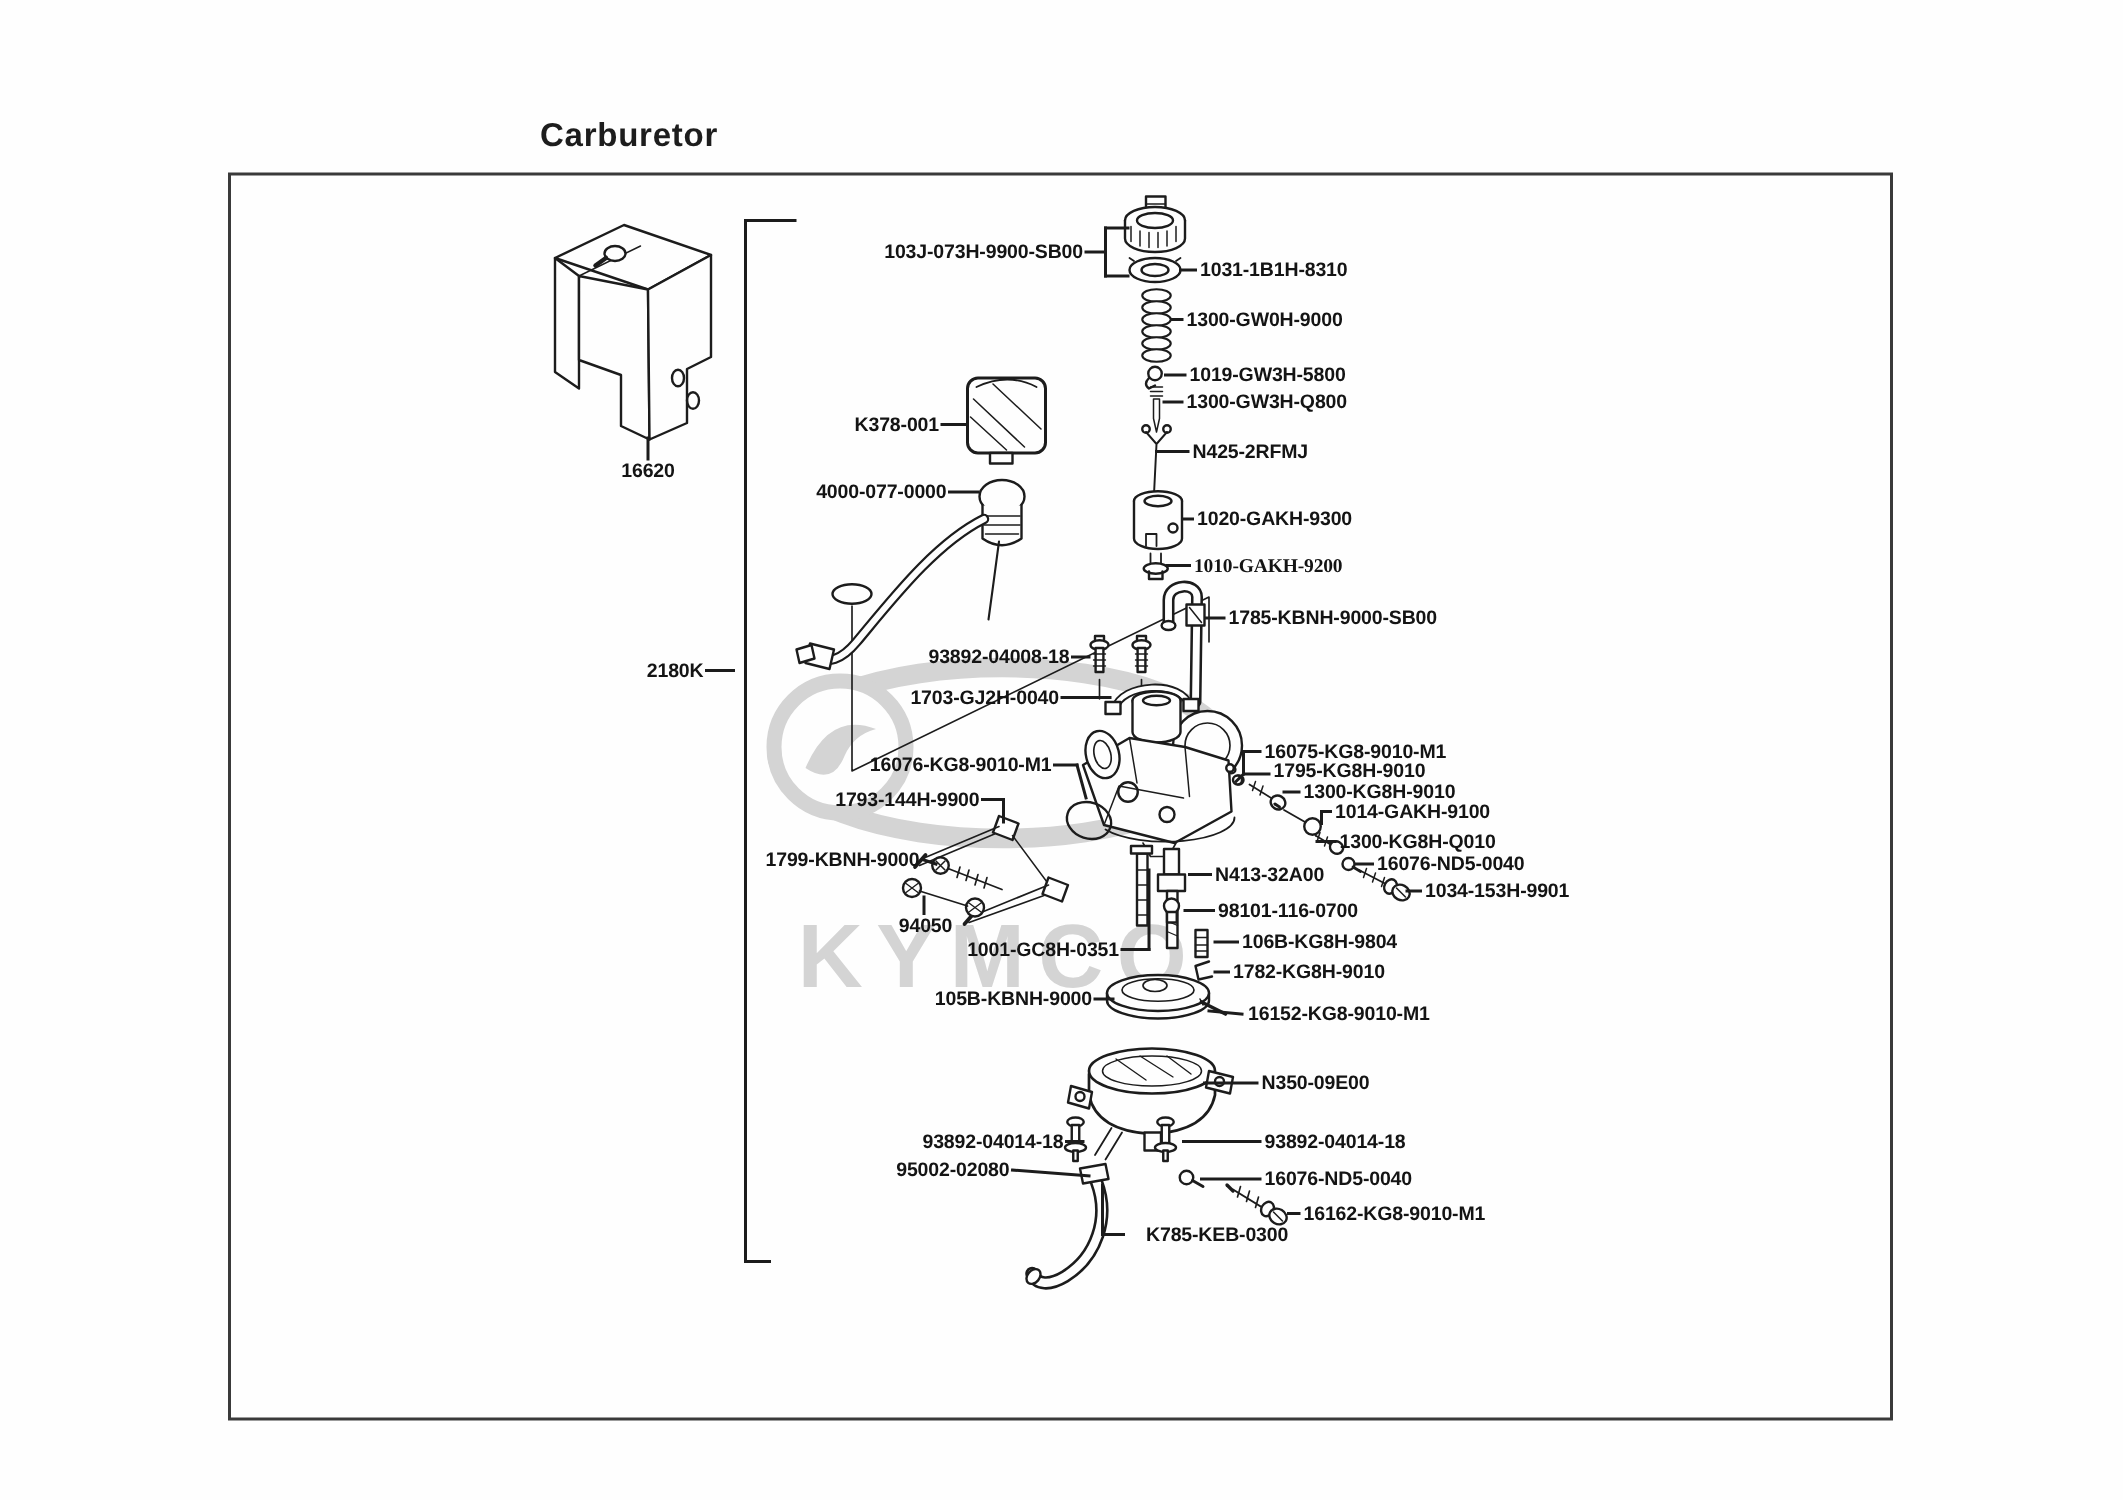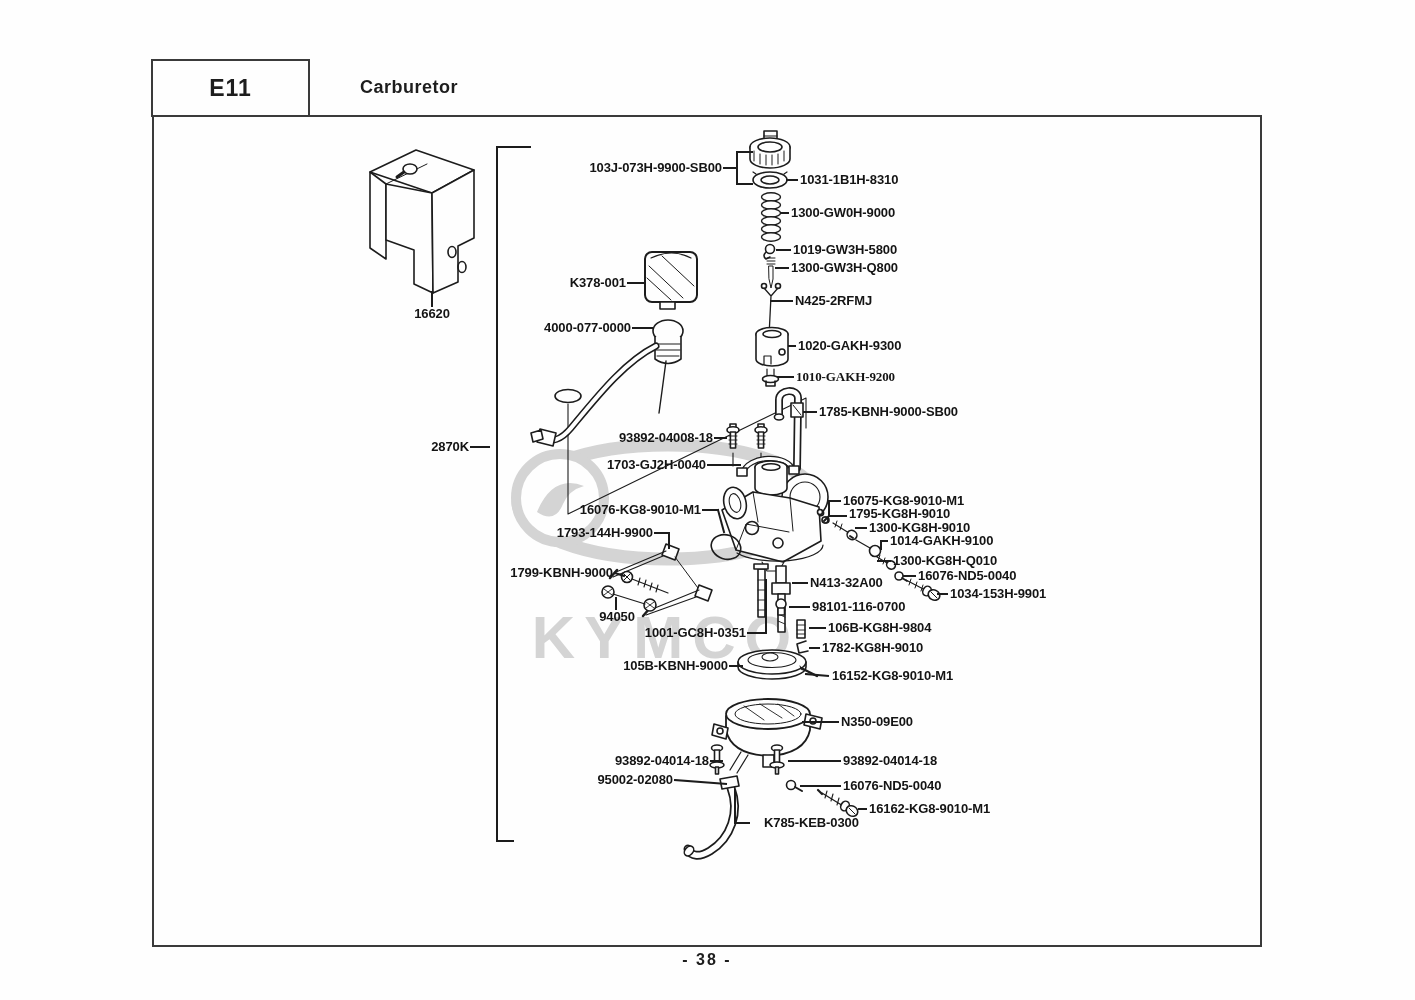--- a/index.html
+++ b/index.html
@@ -1,38 +1,35 @@
 <!DOCTYPE html>
 <html><head>
 <meta charset="utf-8">
 <style>
   html,body{margin:0;padding:0;background:#fff;}
   #page{position:relative;width:1415px;height:1000px;background:#fefefe;overflow:hidden;
         font-family:"Liberation Sans",sans-serif;}
   #code-box{position:absolute;left:151px;top:59px;width:159px;height:58px;border:2px solid #3a3a3a;
             box-sizing:border-box;display:flex;align-items:center;justify-content:center;
             font-size:23px;font-weight:bold;color:#1d1d1d;letter-spacing:1px;background:#fefefe;}
-  #main-title{position:absolute;left:360px;top:77px;font-size:18px;font-weight:bold;color:#1d1d1d;
+  #main-title{position:absolute;left:360px;top:77px;font-size:22px;font-weight:bold;color:#1d1d1d;
               letter-spacing:0.5px;}
   #main-box{position:absolute;left:152px;top:115px;width:1110px;height:832px;border:2px solid #3a3a3a;
             box-sizing:border-box;}
   #footer{position:absolute;left:152px;top:951px;width:1110px;text-align:center;
           font-size:16px;font-weight:bold;color:#1d1d1d;letter-spacing:2px;}
   #svg-layer{position:absolute;left:0;top:0;}
   .plabel{position:absolute;white-space:nowrap;font-size:13px;line-height:14px;font-weight:bold;
           color:#141414;letter-spacing:-0.1px;}
 </style>
 </head>
 <body>
 
 <div id="page">
 
-  <div id="code-box">
-    <span>E11</span>
-  </div>
   <div id="main-title">Carburetor</div>
   <div id="main-box"></div>
 
   <svg id="svg-layer" width="1415" height="1000" viewBox="0 0 1415 1000">
 
     <g fill="none" stroke="#d4d4d4">
       <ellipse cx="668" cy="502" rx="150" ry="57" stroke-width="13"></ellipse>
       <circle cx="560" cy="498" r="44" stroke-width="10" fill="#fefefe"></circle>
       <path d="M537,512 q16,-38 47,-26 q-15,4 -21,18 q-8,20 -26,8 z" fill="#d4d4d4" stroke="none"></path>
       <text x="666" y="658" font-size="60" font-weight="bold" letter-spacing="9" fill="#d4d4d4" stroke="none" text-anchor="middle">KYMCO</text>
@@ -375,21 +372,21 @@
       <div class="plabel" style="top: 206px; left: 791px;">1300-GW0H-9000</div>
       <div class="plabel" style="top: 243px; left: 793px;">1019-GW3H-5800</div>
       <div class="plabel" style="top: 261px; left: 791px;">1300-GW3H-Q800</div>
       <div class="plabel" style="top: 294px; left: 795px;">N425-2RFMJ</div>
       <div class="plabel" style="top: 339px; left: 798px;">1020-GAKH-9300</div>
       <div class="plabel" style="top: 370px; left: 796px; font-family: Liberation Serif, serif;">1010-GAKH-9200</div>
       <div class="plabel" style="top: 405px; left: 819px;">1785-KBNH-9000-SB00</div>
       <div class="plabel" style="top: 276px; right: 789px;">K378-001</div>
       <div class="plabel" style="top: 321px; right: 784px;">4000-077-0000</div>
       <div class="plabel" style="top: 307px; left: 432px; transform: translateX(-50%);">16620</div>
-      <div class="plabel" style="top: 440px; right: 946px;">2870K</div>
+      <div class="plabel" style="top: 440px; right: 946px;">2180K</div>
       <div class="plabel" style="top: 431px; right: 702px;">93892-04008-18</div>
       <div class="plabel" style="top: 458px; right: 709px;">1703-GJ2H-0040</div>
       <div class="plabel" style="top: 503px; right: 714px;">16076-KG8-9010-M1</div>
       <div class="plabel" style="top: 526px; right: 762px;">1793-144H-9900</div>
       <div class="plabel" style="top: 566px; right: 802px;">1799-KBNH-9000</div>
       <div class="plabel" style="top: 610px; left: 617px; transform: translateX(-50%);">94050</div>
       <div class="plabel" style="top: 626px; right: 669px;">1001-GC8H-0351</div>
       <div class="plabel" style="top: 659px; right: 687px;">105B-KBNH-9000</div>
       <div class="plabel" style="top: 754px; right: 706px;">93892-04014-18</div>
       <div class="plabel" style="top: 773px; right: 742px;">95002-02080</div>
@@ -405,14 +402,13 @@
       <div class="plabel" style="top: 600px; left: 812px;">98101-116-0700</div>
       <div class="plabel" style="top: 621px; left: 828px;">106B-KG8H-9804</div>
       <div class="plabel" style="top: 641px; left: 822px;">1782-KG8H-9010</div>
       <div class="plabel" style="top: 669px; left: 832px;">16152-KG8-9010-M1</div>
       <div class="plabel" style="top: 715px; left: 841px;">N350-09E00</div>
       <div class="plabel" style="top: 754px; left: 843px;">93892-04014-18</div>
       <div class="plabel" style="top: 779px; left: 843px;">16076-ND5-0040</div>
       <div class="plabel" style="top: 802px; left: 869px;">16162-KG8-9010-M1</div>
     </div>
 
-  <div id="footer">- 38 -</div>
 </div>
 
 </body></html>

